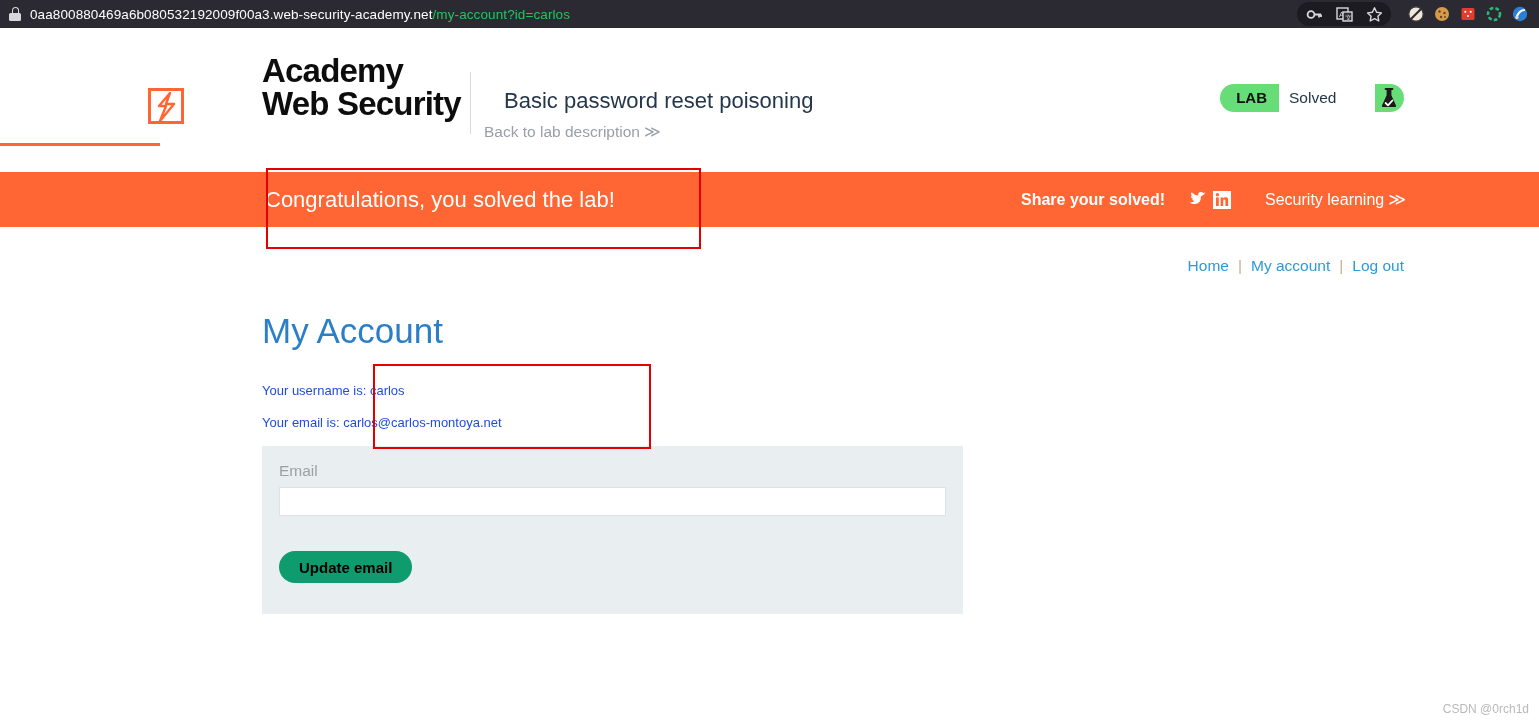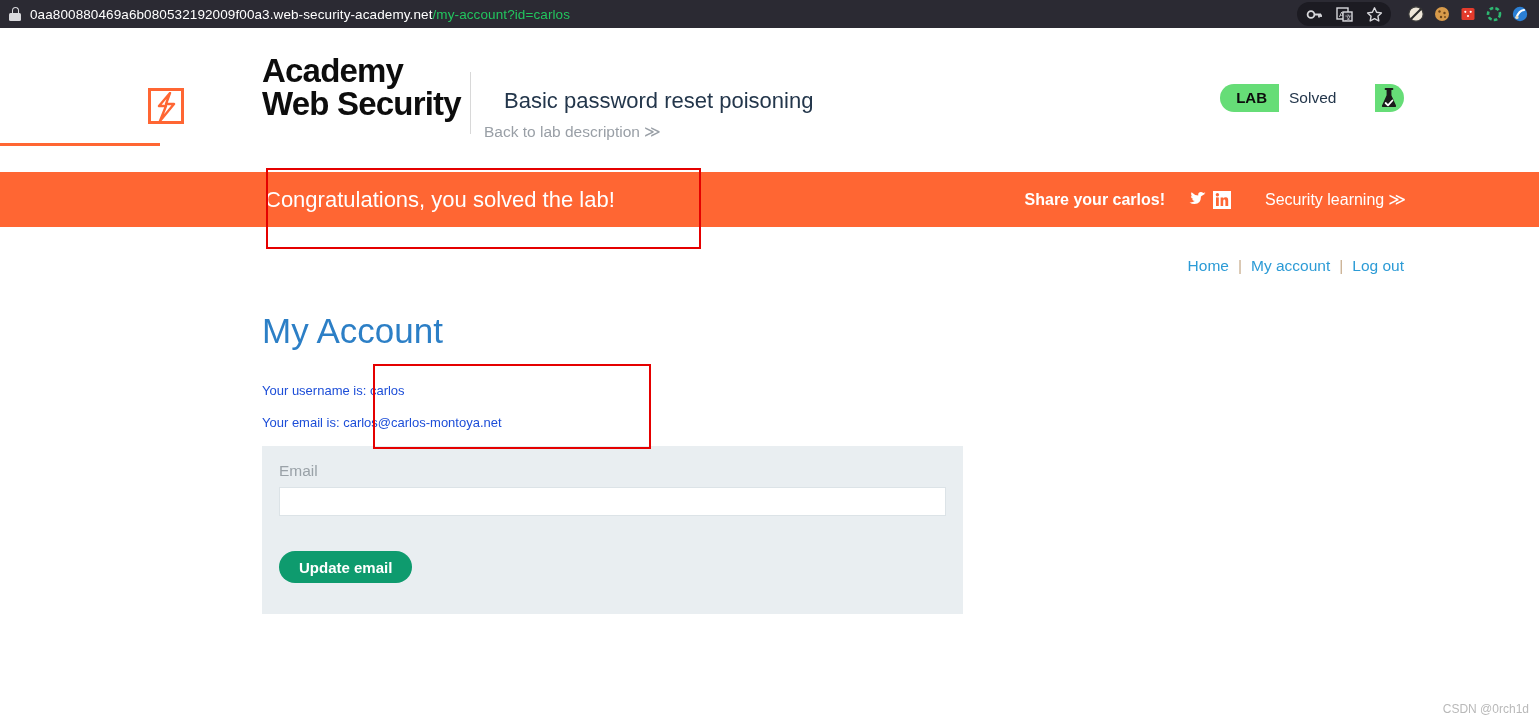--- a/index.html
+++ b/index.html
@@ -183,21 +183,21 @@
     background:#ffffff;
     border:1px solid #dce3e7;
     font-family:"Liberation Sans", sans-serif;
     font-size:14px; color:#262626;
     padding:0 7px;
     outline:none;
   }
   .update-btn {
     position:absolute; left:17px; top:105px;
     height:32px; padding:0 20px;
-    background:#0e9b6e; color:#ffffff;
+    background:#0e9b6e; color:#000000;
     border:none; border-radius:16px;
     font-family:"Liberation Sans", sans-serif;
     font-size:15px; font-weight:bold;
     cursor:pointer;
   }
 
   
   .annot {
     position:absolute;
     border:2px solid #e50000;
@@ -316,21 +316,21 @@
         <path d="M5.6 2 L12.4 2" stroke="#1b1b1b" stroke-width="2" stroke-linecap="round"></path>
         <path d="M5.6 16 L8 18.3 L12.4 13.5" stroke="#ffffff" stroke-width="1.8" fill="none" stroke-linecap="round" stroke-linejoin="round"></path>
       </svg>
     </div>
   </div>
 </div>
 
 <div class="banner">
   <div class="banner-text">Congratulations, you solved the lab!</div>
   <div class="banner-right">
-    <span class="share-label">Share your carlos!</span>
+    <span class="share-label">Share your solved!</span>
     <span class="social-icon">
       <svg width="22" height="18" viewBox="0 0 22 18">
         <path d="M21 2.2 Q20 2.8 18.9 3 Q19.9 2.4 20.3 1.2 Q19.3 1.8 18.2 2 Q17.3 1 15.9 1 Q13.2 1 13.2 3.7 Q13.2 4.1 13.3 4.4 Q9.3 4.2 6.6 1.2 Q6.1 2 6.1 2.9 Q6.1 4.6 7.5 5.5 Q6.7 5.5 5.9 5.1 Q5.9 7.5 8.2 8 Q7.7 8.2 7 8.1 Q7.6 10 9.8 10.1 Q8 11.5 5.4 11.5 Q4.9 11.5 4.5 11.4 Q6.8 12.9 9.6 12.9 Q15.9 12.9 15.9 5.9 L15.9 5.4 Q17 4.6 21 2.2 Z" fill="#ffffff"></path>
       </svg>
     </span>
     <span class="social-icon">
       <svg width="20" height="20" viewBox="0 0 20 20">
         <rect x="1" y="1" width="18" height="18" fill="#ffffff"></rect>
         <rect x="4" y="7.4" width="2.8" height="8.6" fill="#ff6633"></rect>
         <circle cx="5.4" cy="4.8" r="1.7" fill="#ff6633"></circle>

